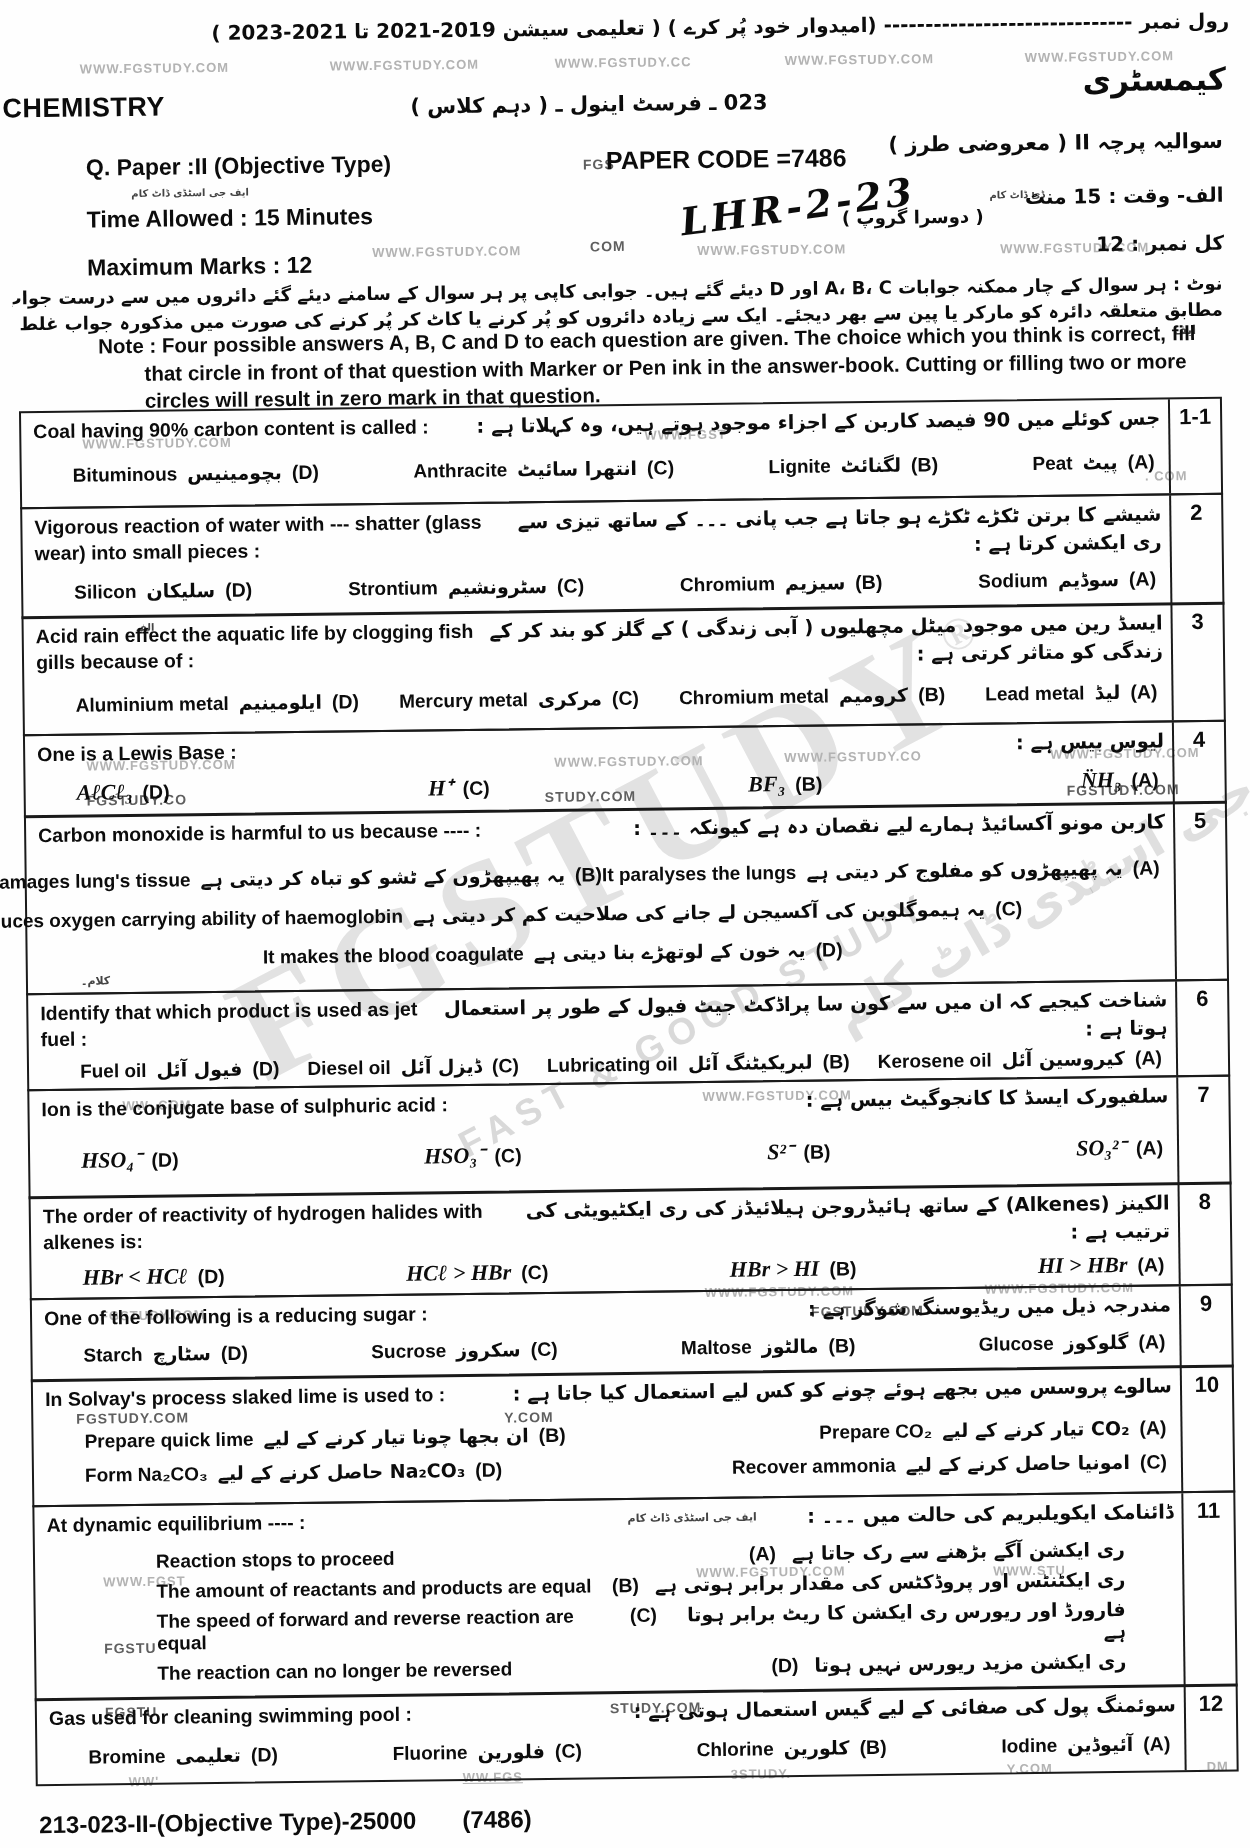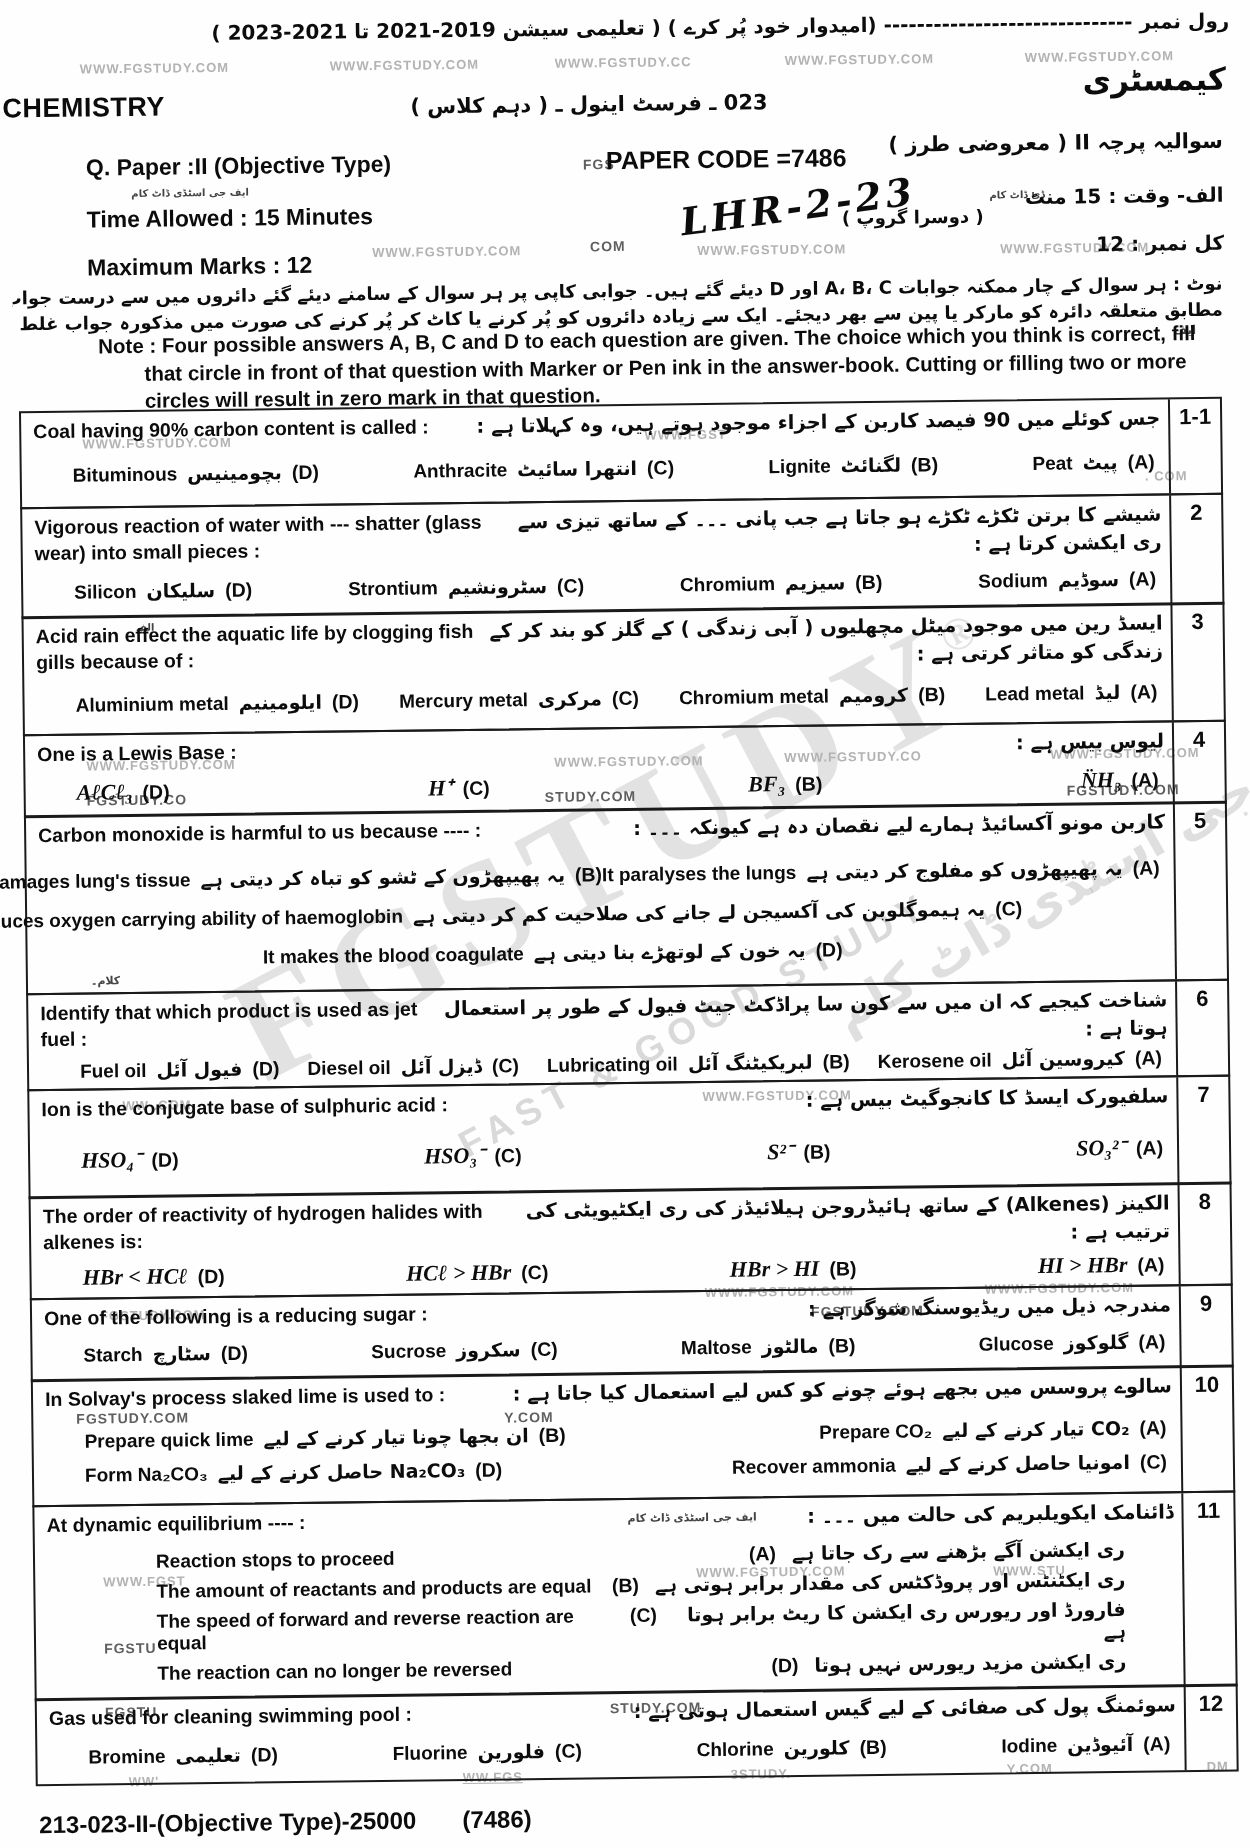--- a/index.html
+++ b/index.html
@@ -119,21 +119,21 @@
         <span class="wm" style="left: 452px; top: 1768px; text-decoration: underline;">WW.FGS</span>
         <span class="wm" style="left: 720px; top: 1768px;">3STUDY.</span>
         <span class="wm" style="left: 996px; top: 1766px;">Y.COM</span>
         <span class="wm" style="left: 1196px; top: 1766px;">DM</span>
       </div>
     <div id="ann-layer">
         <span class="ann" style="left: 140px; top: 182px; font-size: 10px;">ایف جی اسٹڈی ڈاٹ کام</span>
         <span class="ann" style="left: 998px; top: 194px; font-size: 10px;">ڈی ڈاٹ کام</span>
         <span class="ann" style="left: 1180px; top: 330px; font-size: 12px;">ایف</span>
         <span class="ann" style="left: 140px; top: 616px; font-size: 10px;">الفـ</span>
-        <span class="ann" style="left: 90px; top: 968px; font-size: 11px;">کلام۔</span>
+        <span class="ann" style="left: 80px; top: 968px; font-size: 11px;">کلام۔</span>
         <span class="ann" style="left: 620px; top: 1512px; font-size: 11px;">ایف جی اسٹڈی ڈاٹ کام</span>
       </div>
 
     <div class="abs urdu roll-line">رول نمبر ------------------------------ (امیدوار خود پُر کرے ) ( تعلیمی سیشن 2019-2021 تا 2021-2023 )</div>
     <div class="abs subject-en">CHEMISTRY</div>
     <div class="abs urdu subject-ur">کیمسٹری</div>
     <div class="abs urdu class-line">023 ـ فرسٹ اینول ـ ( دہم کلاس )</div>
     <div class="abs paper-en">Q. Paper :II (Objective Type)</div>
     <div class="abs paper-code">PAPER CODE =7486</div>
     <div class="abs urdu paper-ur">سوالیہ پرچہ II ( معروضی طرز )</div>

